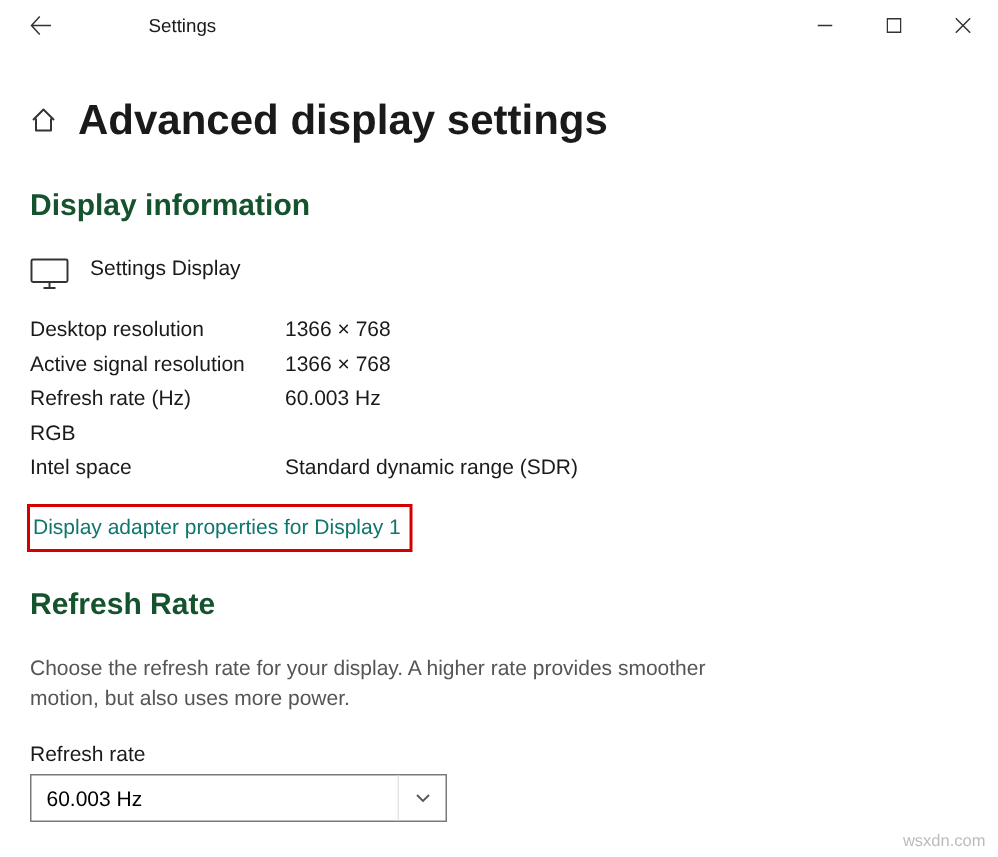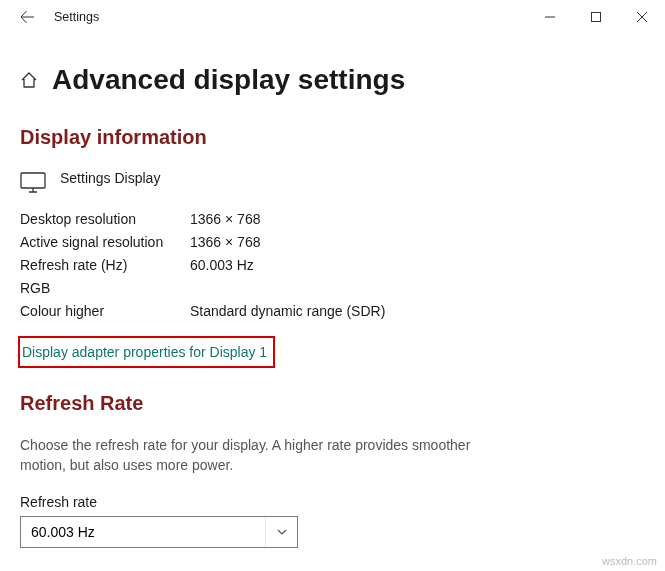--- a/index.html
+++ b/index.html
@@ -14,20 +14,21 @@
       background: #fff;
       color: #000;
       overflow: hidden;
       position: relative;
     }
     .titlebar {
       display: flex;
       align-items: center;
       height: 34px;
       padding-left: 8px;
+      gap: 45px;
     }
     .titlebar .back {
       width: 38px;
       height: 34px;
       display: flex;
       align-items: center;
       justify-content: center;
       cursor: pointer;
     }
     .titlebar .title {
@@ -58,21 +59,21 @@
       margin-bottom: 30px;
     }
     .page-heading {
       font-size: 28px;
       font-weight: 600;
       color: #1a1a1a;
     }
     .section-heading {
       font-size: 20px;
       font-weight: 600;
-      color: #7f1d1d;
+      color: #14532d;
       margin-bottom: 20px;
     }
     .display-card {
       display: flex;
       gap: 14px;
       margin-bottom: 16px;
     }
     .monitor-icon {
       flex: 0 0 auto;
       margin-top: 2px;
@@ -224,21 +225,21 @@
       <div class="info-value">1366 × 768</div>
     </div>
     <div class="info-row">
       <div class="info-label">Refresh rate (Hz)</div>
       <div class="info-value">60.003 Hz</div>
     </div>
     <div class="info-row">
       <div class="info-value">RGB</div>
     </div>
     <div class="info-row">
-      <div class="info-label">Colour higher</div>
+      <div class="info-label">Intel space</div>
       <div class="info-value">Standard dynamic range (SDR)</div>
     </div>
   </div>
 
   <div class="link-highlight-box">
     <span class="adapter-link">Display adapter properties for Display 1</span>
   </div>
 
   <div class="refresh-section">
     <h2 class="section-heading">Refresh Rate</h2>

